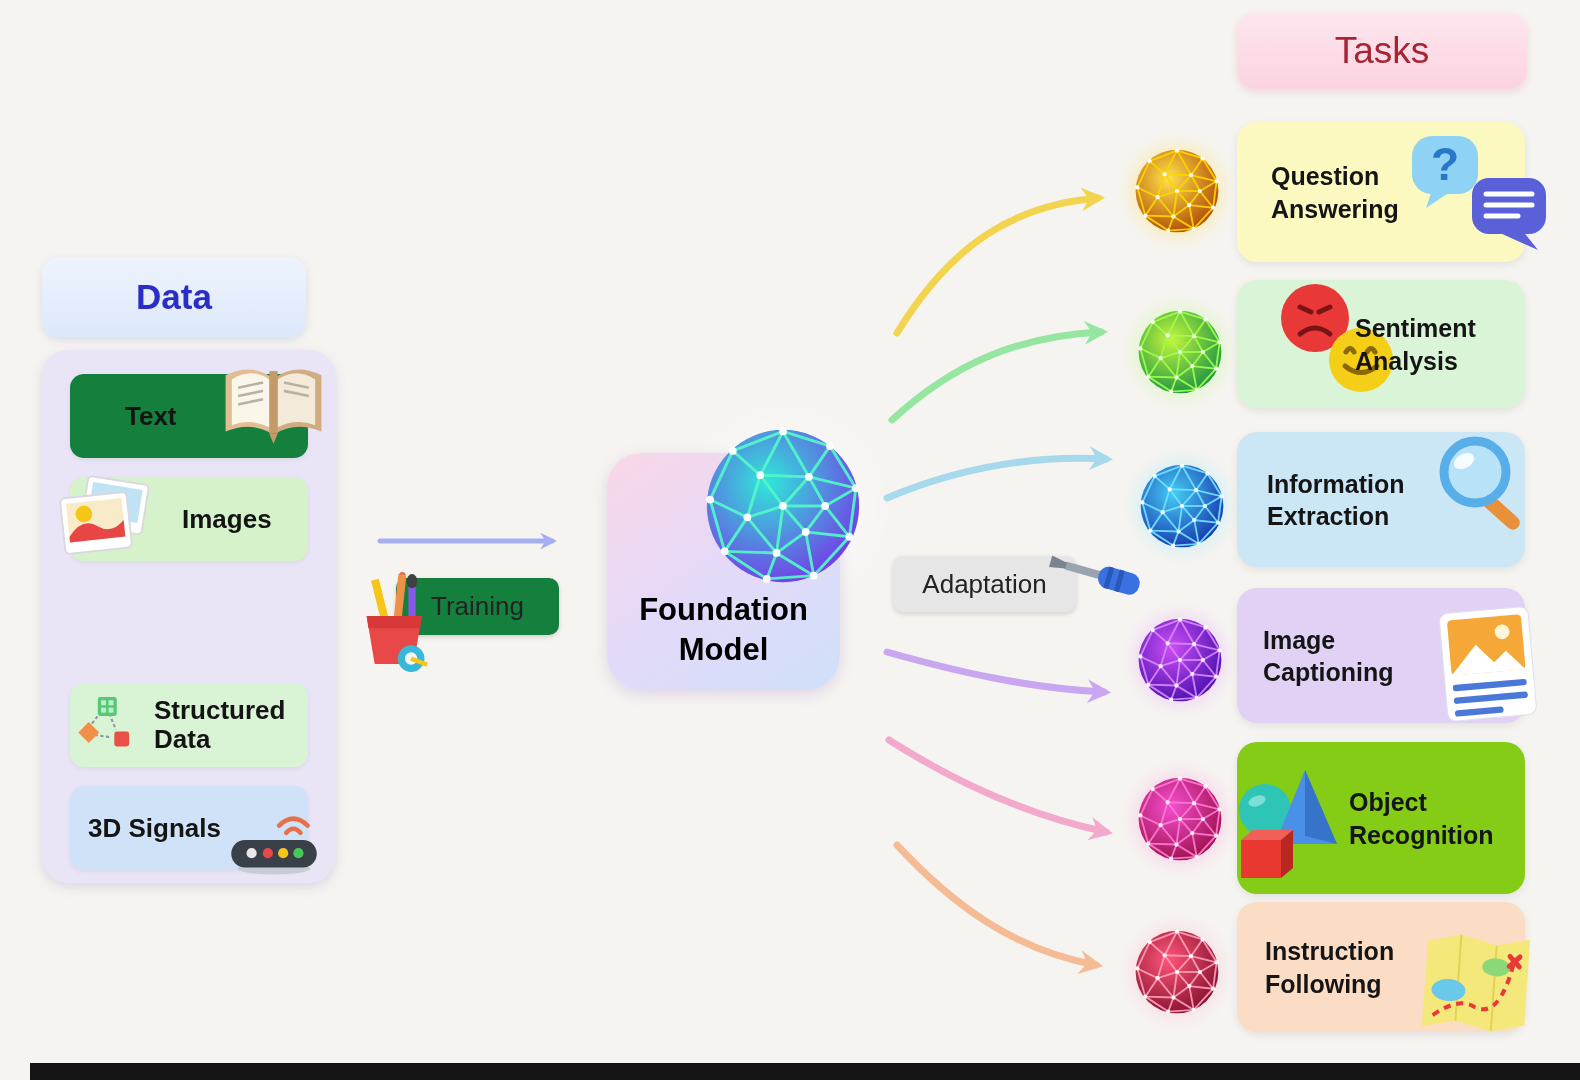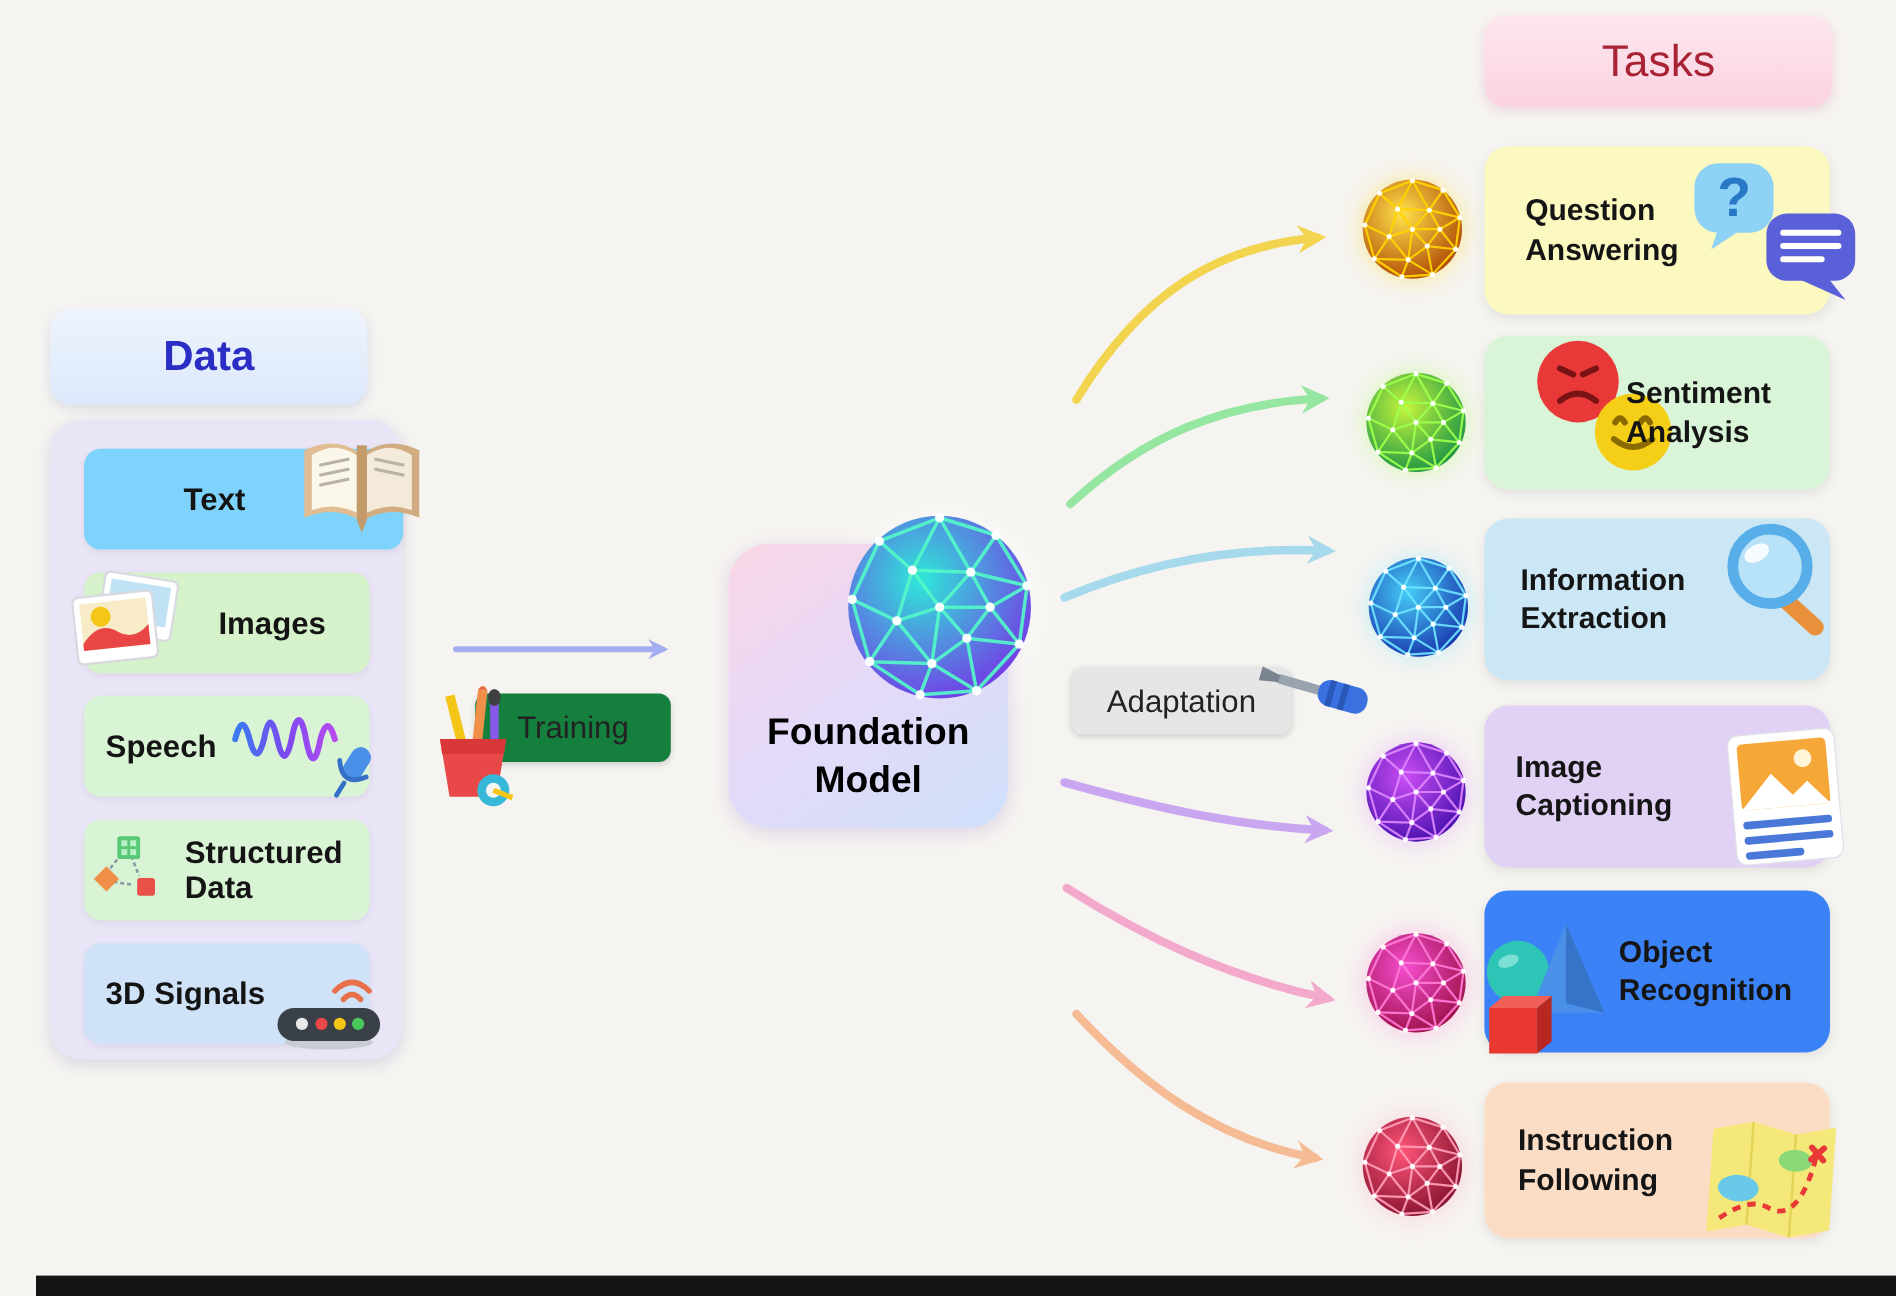--- a/index.html
+++ b/index.html
@@ -11,21 +11,21 @@
   #training-arrow{stroke-width:5;}
 
   
   .data-header{position:absolute;left:42px;top:257px;width:264px;height:80px;border-radius:18px;
     background:linear-gradient(180deg,#eef4fd,#dce8fb);box-shadow:0 3px 9px rgba(90,110,180,.18);
     display:flex;align-items:center;justify-content:center;font-size:35px;font-weight:700;color:#2a2ec4;z-index:2;}
   .data-panel{position:absolute;left:42px;top:350px;width:293px;height:533px;border-radius:26px;
     background:#e9e5f6;box-shadow:0 4px 12px rgba(110,100,170,.2);z-index:2;}
   .data-item{position:absolute;left:28px;width:238px;height:84px;border-radius:14px;display:flex;align-items:center;
     font-size:26px;font-weight:700;color:#141414;box-shadow:0 2px 5px rgba(0,0,0,.06);}
-  .item-text{top:24px;background:#7dd3fc;padding-left:28px;}
+  .item-text{top:24px;background:#15803d;}
   .item-images{top:127px;background:#d6f2ca;}
   .item-speech{top:230px;background:#d9f3d5;}
   .item-structured{top:333px;background:#d9f3d5;}
   .item-signals{top:436px;background:#cfe2f7;}
   .item-text .label{margin-left:55px;}
   .item-images .label{margin-left:112px;}
   .item-speech .label{margin-left:18px;}
   .item-structured .label{margin-left:84px;line-height:1.12;}
   .item-signals .label{margin-left:18px;}
   .icon{position:absolute;line-height:0;}
@@ -56,21 +56,21 @@
 
   
   .tasks-header{position:absolute;left:1237px;top:13px;width:290px;height:76px;border-radius:18px;
     background:linear-gradient(180deg,#fde6ee,#fbd3e1);box-shadow:0 3px 9px rgba(200,100,140,.2);
     display:flex;align-items:center;justify-content:center;font-size:37px;font-weight:400;color:#a82334;z-index:2;}
   .task-box{position:absolute;left:1237px;width:288px;border-radius:20px;box-shadow:0 3px 9px rgba(0,0,0,.08);z-index:2;}
   .box-qa{top:122px;height:140px;background:#fbf9c0;}
   .box-sentiment{top:280px;height:128px;background:#d9f4d7;}
   .box-info{top:432px;height:135px;background:#cbe7f6;}
   .box-caption{top:588px;height:135px;background:#e0d1f5;}
-  .box-object{top:742px;height:135px;background:#3b82f6;}
+  .box-object{top:742px;height:152px;background:#84cc16;}
   .box-instruction{top:902px;height:130px;background:#fbdcc5;}
   .task-label{position:absolute;top:50%;transform:translateY(-50%);font-size:25px;font-weight:700;color:#151515;line-height:1.3;}
   .box-qa .task-label{left:34px;width:165px;}
   .box-sentiment .task-label{left:118px;width:160px;}
   .box-info .task-label{left:30px;width:170px;}
   .box-caption .task-label{left:26px;width:155px;}
   .box-object .task-label{left:112px;width:165px;}
   .box-instruction .task-label{left:28px;width:175px;}
   .qa-bubbles-icon{right:-35px;top:8px;width:158px;height:132px;}
   .faces-icon{left:36px;top:0px;width:132px;height:122px;}
@@ -159,40 +159,20 @@
             <rect x="6" y="30" width="72" height="60" rx="5" fill="#ffffff" stroke="#d8d8e0" stroke-width="2"></rect>
             <rect x="12" y="36" width="60" height="42" fill="#f8ecc8"></rect>
             <circle cx="30" cy="49" r="9" fill="#f5c518"></circle>
             <path d="M12 72 Q28 52 44 64 Q58 74 72 60 L72 78 L12 78Z" fill="#e84545"></path>
           </g>
         </svg>
       </span>
       <span class="label">Images</span>
     </div>
 
-    <div class="data-item item-speech">
-      <span class="label">Speech</span>
-      <span class="icon wave-icon">
-        <svg viewBox="0 0 130 100">
-          <defs>
-            <linearGradient id="wg" x1="0" y1="0" x2="1" y2="0">
-              <stop offset="0" stop-color="#3a7bf0"></stop>
-                <stop offset="0.5" stop-color="#7a4af0"></stop>
-                <stop offset="1" stop-color="#b84af0"></stop>
-            </linearGradient>
-          </defs>
-          <path d="M4 40 Q10 16 16 40 Q22 64 28 40 Q33 12 39 40 Q45 68 51 40 Q57 8 63 40 Q69 72 75 40 Q81 18 87 40" fill="none" stroke="url(#wg)" stroke-width="5" stroke-linecap="round"></path>
-          <g transform="rotate(32 100 68)">
-            <rect x="92" y="44" width="17" height="30" rx="8.5" fill="#4a90e8"></rect>
-            <path d="M87 64 Q100 82 113 64" fill="none" stroke="#3570c8" stroke-width="4" stroke-linecap="round"></path>
-            <line x1="100" y1="78" x2="100" y2="90" stroke="#3570c8" stroke-width="4" stroke-linecap="round"></line>
-          </g>
-        </svg>
-      </span>
-    </div>
 
     <div class="data-item item-structured">
       <span class="icon structured-icon">
         <svg viewBox="0 0 80 80">
           <g stroke="#8898a8" stroke-width="2.5" stroke-dasharray="4 3" fill="none">
             <path d="M28 24 L14 42"></path>
               <path d="M38 26 L46 46"></path>
               <path d="M20 52 L40 55"></path>
           </g>
           <rect x="24" y="6" width="23" height="23" rx="3" fill="#58c878"></rect>

